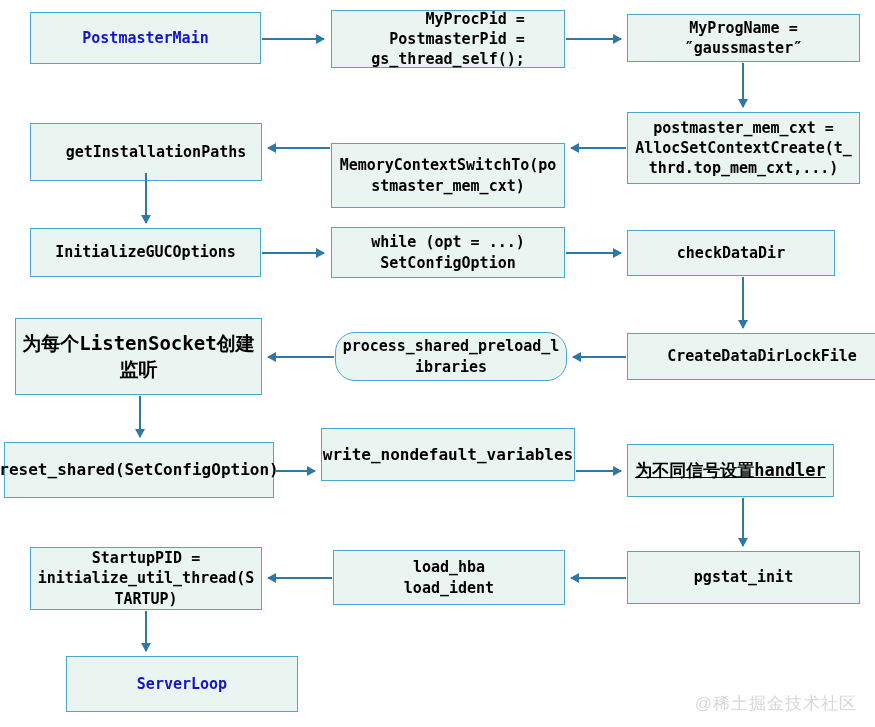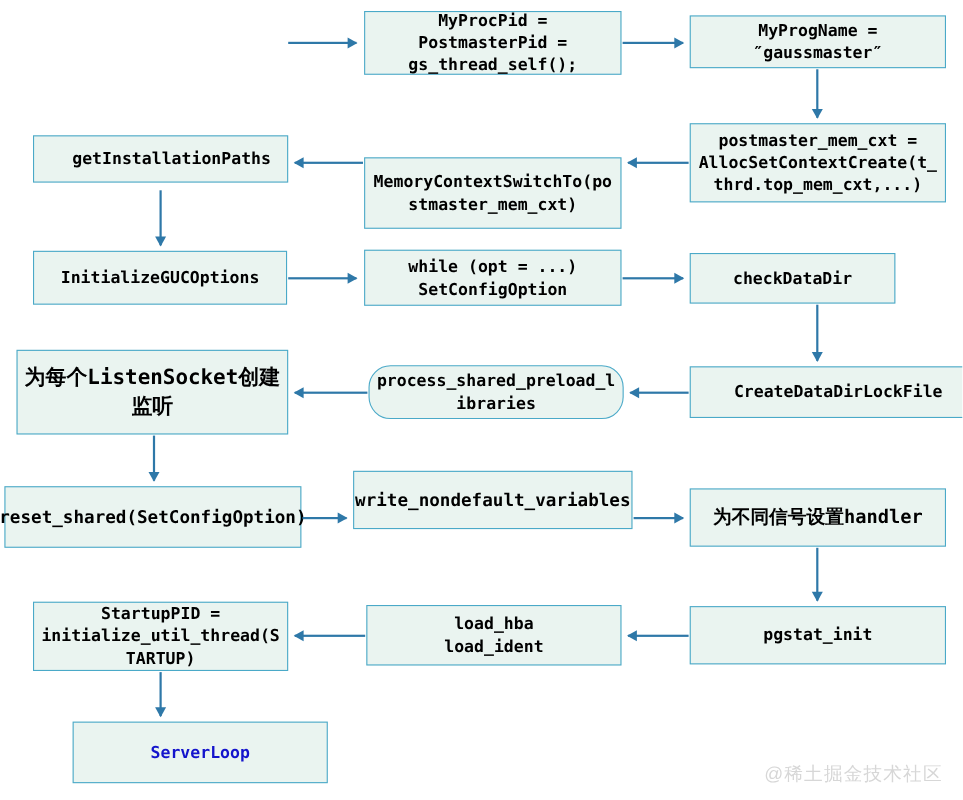--- a/index.html
+++ b/index.html
@@ -69,46 +69,47 @@
     font-size: 17px;
     color: #d7d7d7;
     letter-spacing: 1px;
   }
 </style>
 </head>
 <body>
 
 <div id="canvas">
 
-  <div class="node" style="left:331px; top:10px; width:234px; height:58px;">MyProcPid =
+  <div class="node blue" style="left:30px; top:12px; width:231px; height:52px;">PostmasterMain</div>
+  <div class="node" style="left:331px; top:10px; width:234px; height:58px;text-align:right;">MyProcPid =
 PostmasterPid =
 gs_thread_self();</div>
   <div class="node" style="left:627px; top:14px; width:233px; height:48px;">MyProgName =
 ″gaussmaster″</div>
 
   <div class="node" style="left:627px; top:112px; width:233px; height:72px;">postmaster_mem_cxt =
 AllocSetContextCreate(t_
 thrd.top_mem_cxt,...)</div>
   <div class="node" style="left:331px; top:115px; width:234px; height:65px;margin-top:28px;">MemoryContextSwitchTo(po
 stmaster_mem_cxt)</div>
-  <div class="node" style="left:30px; top:123px; width:232px; height:43px;padding-left:24px;">getInstallationPaths</div>
+  <div class="node" style="left:30px; top:123px; width:232px; height:58px;padding-left:24px;">getInstallationPaths</div>
 
   <div class="node" style="left:331px; top:227px; width:234px; height:51px;">while (opt = ...)
 SetConfigOption</div>
   <div class="node" style="left:30px; top:228px; width:231px; height:49px;">InitializeGUCOptions</div>
-  <div class="node" style="left:627px; top:230px; width:187px; height:46px;">checkDataDir</div>
+  <div class="node" style="left:627px; top:230px; width:208px; height:46px;">checkDataDir</div>
 
   <div class="node" style="left:627px; top:333px; width:270px; height:47px;">CreateDataDirLockFile</div>
   <div class="node" style="left:335px; top:332px; width:232px; height:49px;border-radius:20px;">process_shared_preload_l
 ibraries</div>
   <div class="node fs19" style="left:15px; top:318px; width:247px; height:77px;">为每个ListenSocket创建监听</div>
 
   <div class="node fs16" style="left:4px; top:442px; width:270px; height:56px;">reset_shared(SetConfigOption)</div>
   <div class="node fs16" style="left:321px; top:428px; width:254px; height:53px;">write_nondefault_variables</div>
-  <div class="node fs17" style="left:627px; top:444px; width:233px; height:53px;">为不同信号设置handler</div>
+  <div class="node fs17" style="left:627px; top:444px; width:207px; height:53px;text-decoration:underline;">为不同信号设置handler</div>
 
   <div class="node" style="left:627px; top:551px; width:233px; height:53px;">pgstat_init</div>
   <div class="node" style="left:333px; top:550px; width:232px; height:55px;">load_hba
 load_ident</div>
   <div class="node" style="left:30px; top:547px; width:232px; height:63px;">StartupPID =
 initialize_util_thread(S
 TARTUP)</div>
 
   <div class="node blue" style="left:30px; top:656px; width:232px; height:56px;margin-left:36px;">ServerLoop</div>
 

